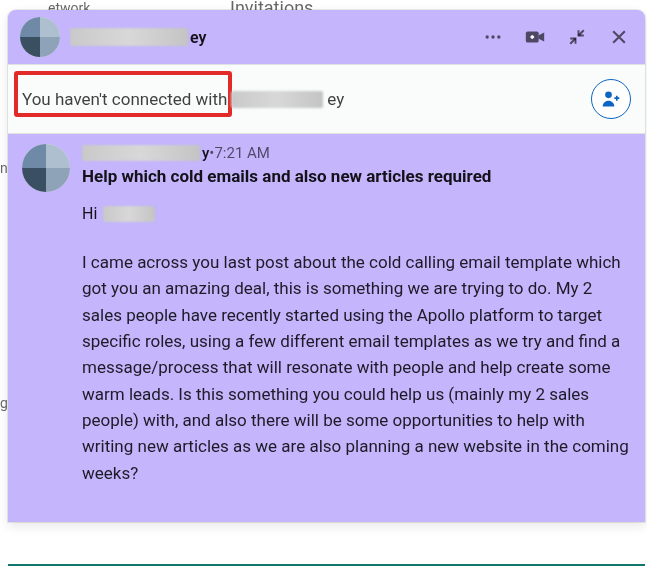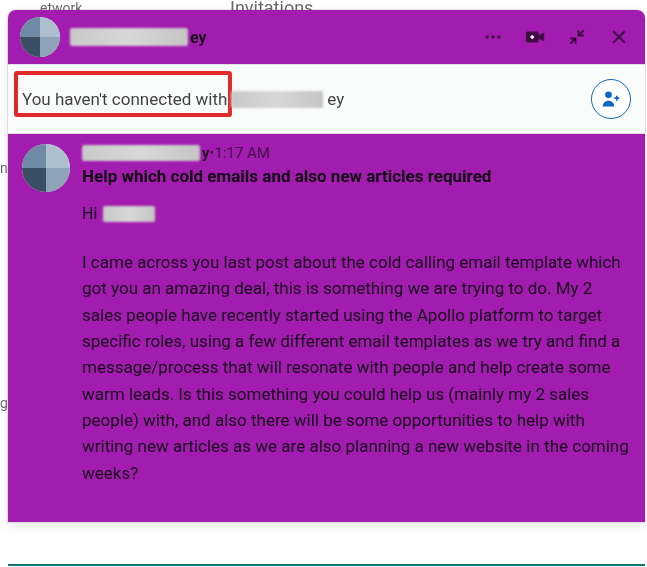--- a/index.html
+++ b/index.html
@@ -11,36 +11,36 @@
     overflow: hidden;
     position: relative;
     color: rgba(0,0,0,0.9);
     font-size: 16px;
   }
   .bg-text {
     position: absolute;
     font-size: 14px;
     color: rgba(0,0,0,0.6);
   }
-  .bg-network { top: 0px; left: 0px; padding-left: 40px; }
+  .bg-network { top: 0px; left: 8px; padding-left: 40px; }
   .bg-invitations { top: -3px; left: 230px; font-size: 18px; }
   .edge-letter {
     position: absolute;
     left: 0px;
     font-size: 14px;
     color: rgba(0,0,0,0.6);
     width: 8px;
     overflow: hidden;
   }
   .panel {
     position: absolute;
     top: 10px;
     left: 8px;
     right: 2px;
-    background: #a21caf;
+    background: #c4b5fd;
     border-radius: 8px 8px 0 0;
     box-shadow: 0 0 0 1px rgba(0,0,0,0.08), 0 4px 12px rgba(0,0,0,0.1);
     overflow: hidden;
   }
   .header {
     display: flex;
     align-items: center;
     padding: 8px 8px 8px 12px;
     height: 54px;
   }
@@ -253,21 +253,21 @@
         <span style="left:50%;top:50%;width:50%;height:50%;background:#8fa3b8"></span>
       </span>
     </span>
     <div class="msg-body">
       <div class="msg-head">
         <span class="sender">
           <span class="blur-rect" style="width:118px;height:16px;margin-right:2px"></span>
             <span>y</span>
         </span>
         <span> • </span>
-        <span>1:17 AM</span>
+        <span>7:21 AM</span>
       </div>
       <div class="subject">Help which cold emails and also new articles required</div>
       <div class="body-text">
         <div class="greet">
           <span>Hi</span>
           <span class="blur-rect" style="width:52px;height:16px"></span>
         </div>
         <p>I came across you last post about the cold calling email template which  got you an amazing deal, this is something we are trying to do.  My 2 sales people have recently started using the Apollo platform to target specific roles, using a few different email templates as we try and find a message/process that will resonate with people and help create some warm leads.  Is this something you could help us (mainly my 2 sales people) with, and also there will be some opportunities to help with writing new articles as we are also planning a new website in the coming weeks?</p>
       </div>
     </div>

